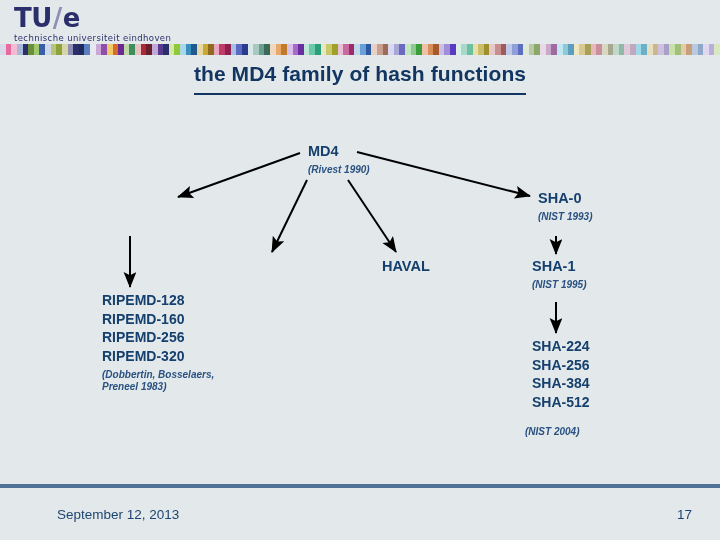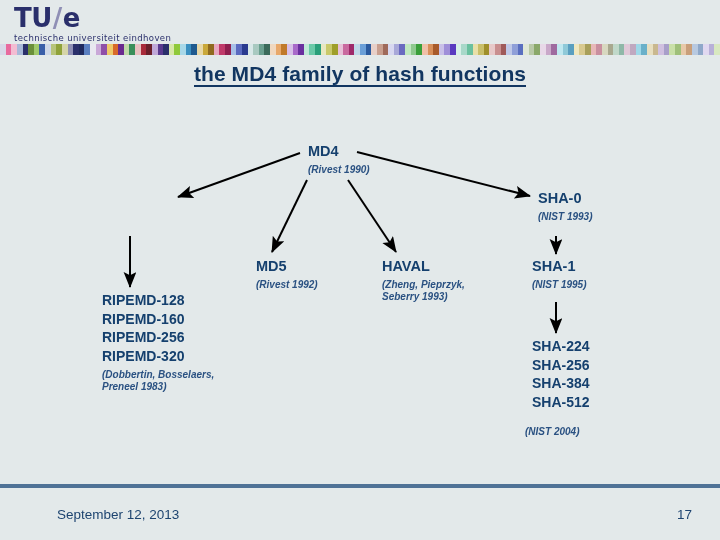--- a/index.html
+++ b/index.html
@@ -74,21 +74,21 @@
     top: 62px;
     width: 720px;
     text-align: center;
     font-size: 21px;
     font-weight: bold;
     color: #123661;
     letter-spacing: 0.1px;
   }
   #page-title span {
     border-bottom: 2px solid #123661;
-    padding-bottom: 0;
+    padding-bottom: 8px;
   }
 
   
   #diagram {
     position: absolute;
     left: 0;
     top: 0;
     width: 720px;
     height: 540px;
   }
@@ -330,31 +330,23 @@
       <div class="node-name">MD4</div>
       <div class="node-cite">(Rivest 1990)</div>
     </div>
 
 
     <div class="node" id="node-sha0">
       <div class="node-name">SHA-0</div>
       <div class="node-cite">(NIST 1993)</div>
     </div>
 
-    <div class="node" id="node-md5">
-      <div class="node-name">MD5</div>
-      <div class="node-cite">(Rivest 1992)</div>
-    </div>
 
     <div class="node" id="node-haval">
       <div class="node-name">HAVAL</div>
-      <div class="node-cite">
-        <div>(Zheng, Pieprzyk,</div>
-        <div>Seberry 1993)</div>
-      </div>
     </div>
 
     <div class="node" id="node-sha1">
       <div class="node-name">SHA-1</div>
       <div class="node-cite">(NIST 1995)</div>
     </div>
 
     <div class="node node-list" id="node-ripemdfam">
       <div class="node-name">RIPEMD-128</div>
       <div class="node-name">RIPEMD-160</div>

